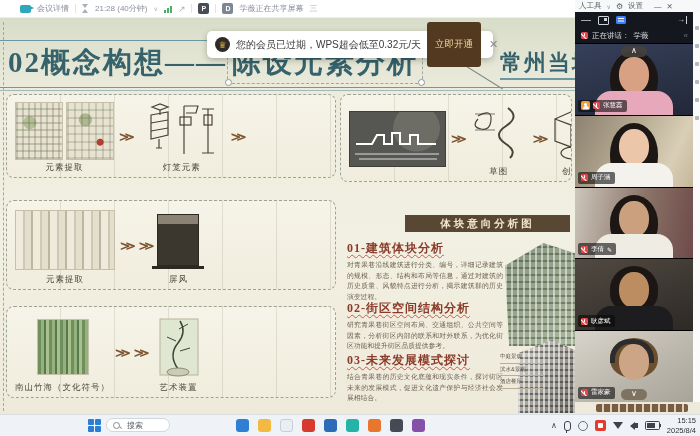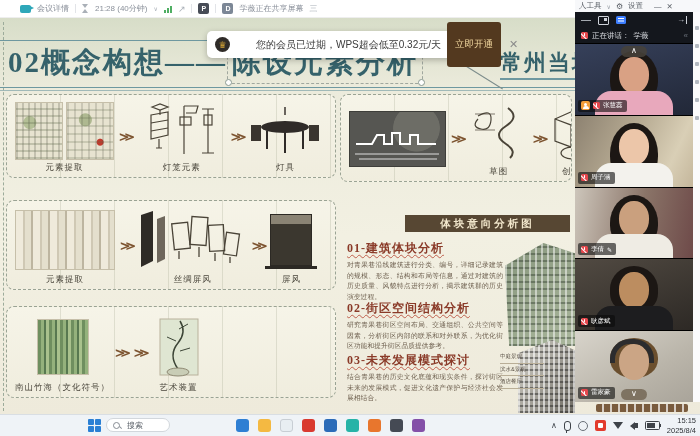--- a/index.html
+++ b/index.html
@@ -105,21 +105,21 @@
      background-image:repeating-linear-gradient(90deg,transparent 0 6px,rgba(255,255,255,.7) 6px 8px);z-index:2;}
 
   
   svg.sketch{stroke:#4a4438;fill:none;stroke-width:1.2;}
 
   
   #wps-banner{position:absolute;left:207px;top:31px;width:286px;height:27px;background:#fff;border-radius:5px;
      box-shadow:0 2px 6px rgba(0,0,0,.25);display:flex;align-items:center;gap:6px;padding:0 8px;box-sizing:border-box;z-index:6;}
   .crown{width:15px;height:15px;border-radius:50%;background:#2f2b28;color:#d4a437;font-size:9px;
      display:flex;align-items:center;justify-content:center;flex:none;}
-  #wps-banner .msg{font-size:10px;color:#3a3a3a;white-space:nowrap;margin-left:20px;}
+  #wps-banner .msg{font-size:10px;color:#3a3a3a;white-space:nowrap;}
   #wps-banner .cta{background:#53391f;color:#f3d9a0;font-size:9.5px;border:none;border-radius:3px;
      padding:16px 8px;white-space:nowrap;cursor:pointer;}
   #wps-banner .x{color:#8a8a8a;font-size:11px;margin-left:2px;}
 
   
   #wps-frag{position:absolute;left:575px;top:0;width:125px;height:12px;background:#f7f8fa;z-index:9;
      display:flex;align-items:center;gap:5px;font-size:7.5px;color:#5a5f66;padding-left:4px;box-sizing:border-box;}
   
   #side-strip{position:absolute;right:0;top:12px;width:7px;height:390px;background:#fbfbfc;border-left:1px solid #e3e5e8;z-index:8;}
   #side-strip i{display:block;width:4px;height:4px;background:#b4bac2;border-radius:1px;margin:14px auto 0;}
@@ -260,32 +260,20 @@
             <path d="M21 36 v9 M18 45 h6"></path>
             <path d="M46 3 v48 M46 3 h14 l-2 7 h-10"></path>
               <rect x="42" y="14" width="11" height="8"></rect>
             <path d="M70 6 v44 M64 6 h12 M64 50 h12"></path>
               <rect x="66" y="12" width="8" height="10"></rect>
           </svg>
         </div>
         <div class="flow-label">灯笼元素</div>
       </div>
       <div class="arrow">≫</div>
-      <div class="cell">
-        <div class="imgs">
-          <svg width="72" height="52" viewBox="0 0 72 52">
-            <path d="M36 2 v8" stroke="#3a352f" stroke-width="1.5" fill="none"></path>
-            <ellipse cx="36" cy="22" rx="24" ry="6" fill="#2f2b28"></ellipse>
-            <path d="M18 26 v18 M54 26 v18 M36 28 v20" stroke="#2f2b28" stroke-width="2" fill="none"></path>
-            <rect x="2" y="20" width="10" height="16" fill="#3a352f"></rect>
-            <rect x="60" y="20" width="10" height="16" fill="#3a352f"></rect>
-          </svg>
-        </div>
-        <div class="flow-label">灯具</div>
-      </div>
     </div>
 
     <div class="flow-box" style="left:340px;top:76px;width:232px;height:88px;">
       <div class="cell">
         <div class="imgs">
           <div class="aerial">
             <svg width="95" height="54" viewBox="0 0 95 54" style="display:block">
               <path d="M6 32 h16 l5 -9 h7 v9 h8 v-11 h8 v11 h10 v-9 h8 v9 h18" stroke="#fff" stroke-width="2" fill="none"></path>
               <path d="M5 42 h84 M9 47 h78" stroke="#ddd" stroke-width="1" fill="none"></path>
             </svg>
@@ -318,36 +306,20 @@
     </div>
 
     <div class="flow-box" style="left:6px;top:182px;width:330px;height:90px;">
       <div class="cell">
         <div class="imgs">
             <div class="thumb screens-photo"></div>
           </div>
         <div class="flow-label">元素提取</div>
       </div>
       <div class="arrow">≫</div>
-      <div class="cell">
-        <div class="imgs">
-          <svg width="108" height="62" viewBox="0 0 108 62">
-            <path d="M2 6 L14 2 L14 52 L2 58 Z" fill="#2e2b26"></path>
-            <path d="M18 10 L26 7 L26 50 L18 54 Z" fill="#6e675c"></path>
-            <g stroke="#4a4438" fill="none" stroke-width="1.3">
-              <rect x="34" y="14" width="16" height="26" transform="rotate(-6 42 27)"></rect>
-              <rect x="52" y="8" width="16" height="28" transform="rotate(4 60 22)"></rect>
-              <rect x="70" y="16" width="15" height="26" transform="rotate(-3 77 29)"></rect>
-              <rect x="86" y="24" width="13" height="22" transform="rotate(8 92 35)"></rect>
-              <path d="M40 42 v8 M60 38 v10 M76 44 v8 M91 48 v6"></path>
-            </g>
-          </svg>
-        </div>
-        <div class="flow-label">丝绸屏风</div>
-      </div>
       <div class="arrow">≫</div>
       <div class="cell">
         <div class="imgs">
             <div class="dark-screen"></div>
           </div>
         <div class="flow-label">屏风</div>
       </div>
     </div>
 
     <div class="flow-box" style="left:6px;top:288px;width:330px;height:92px;">

